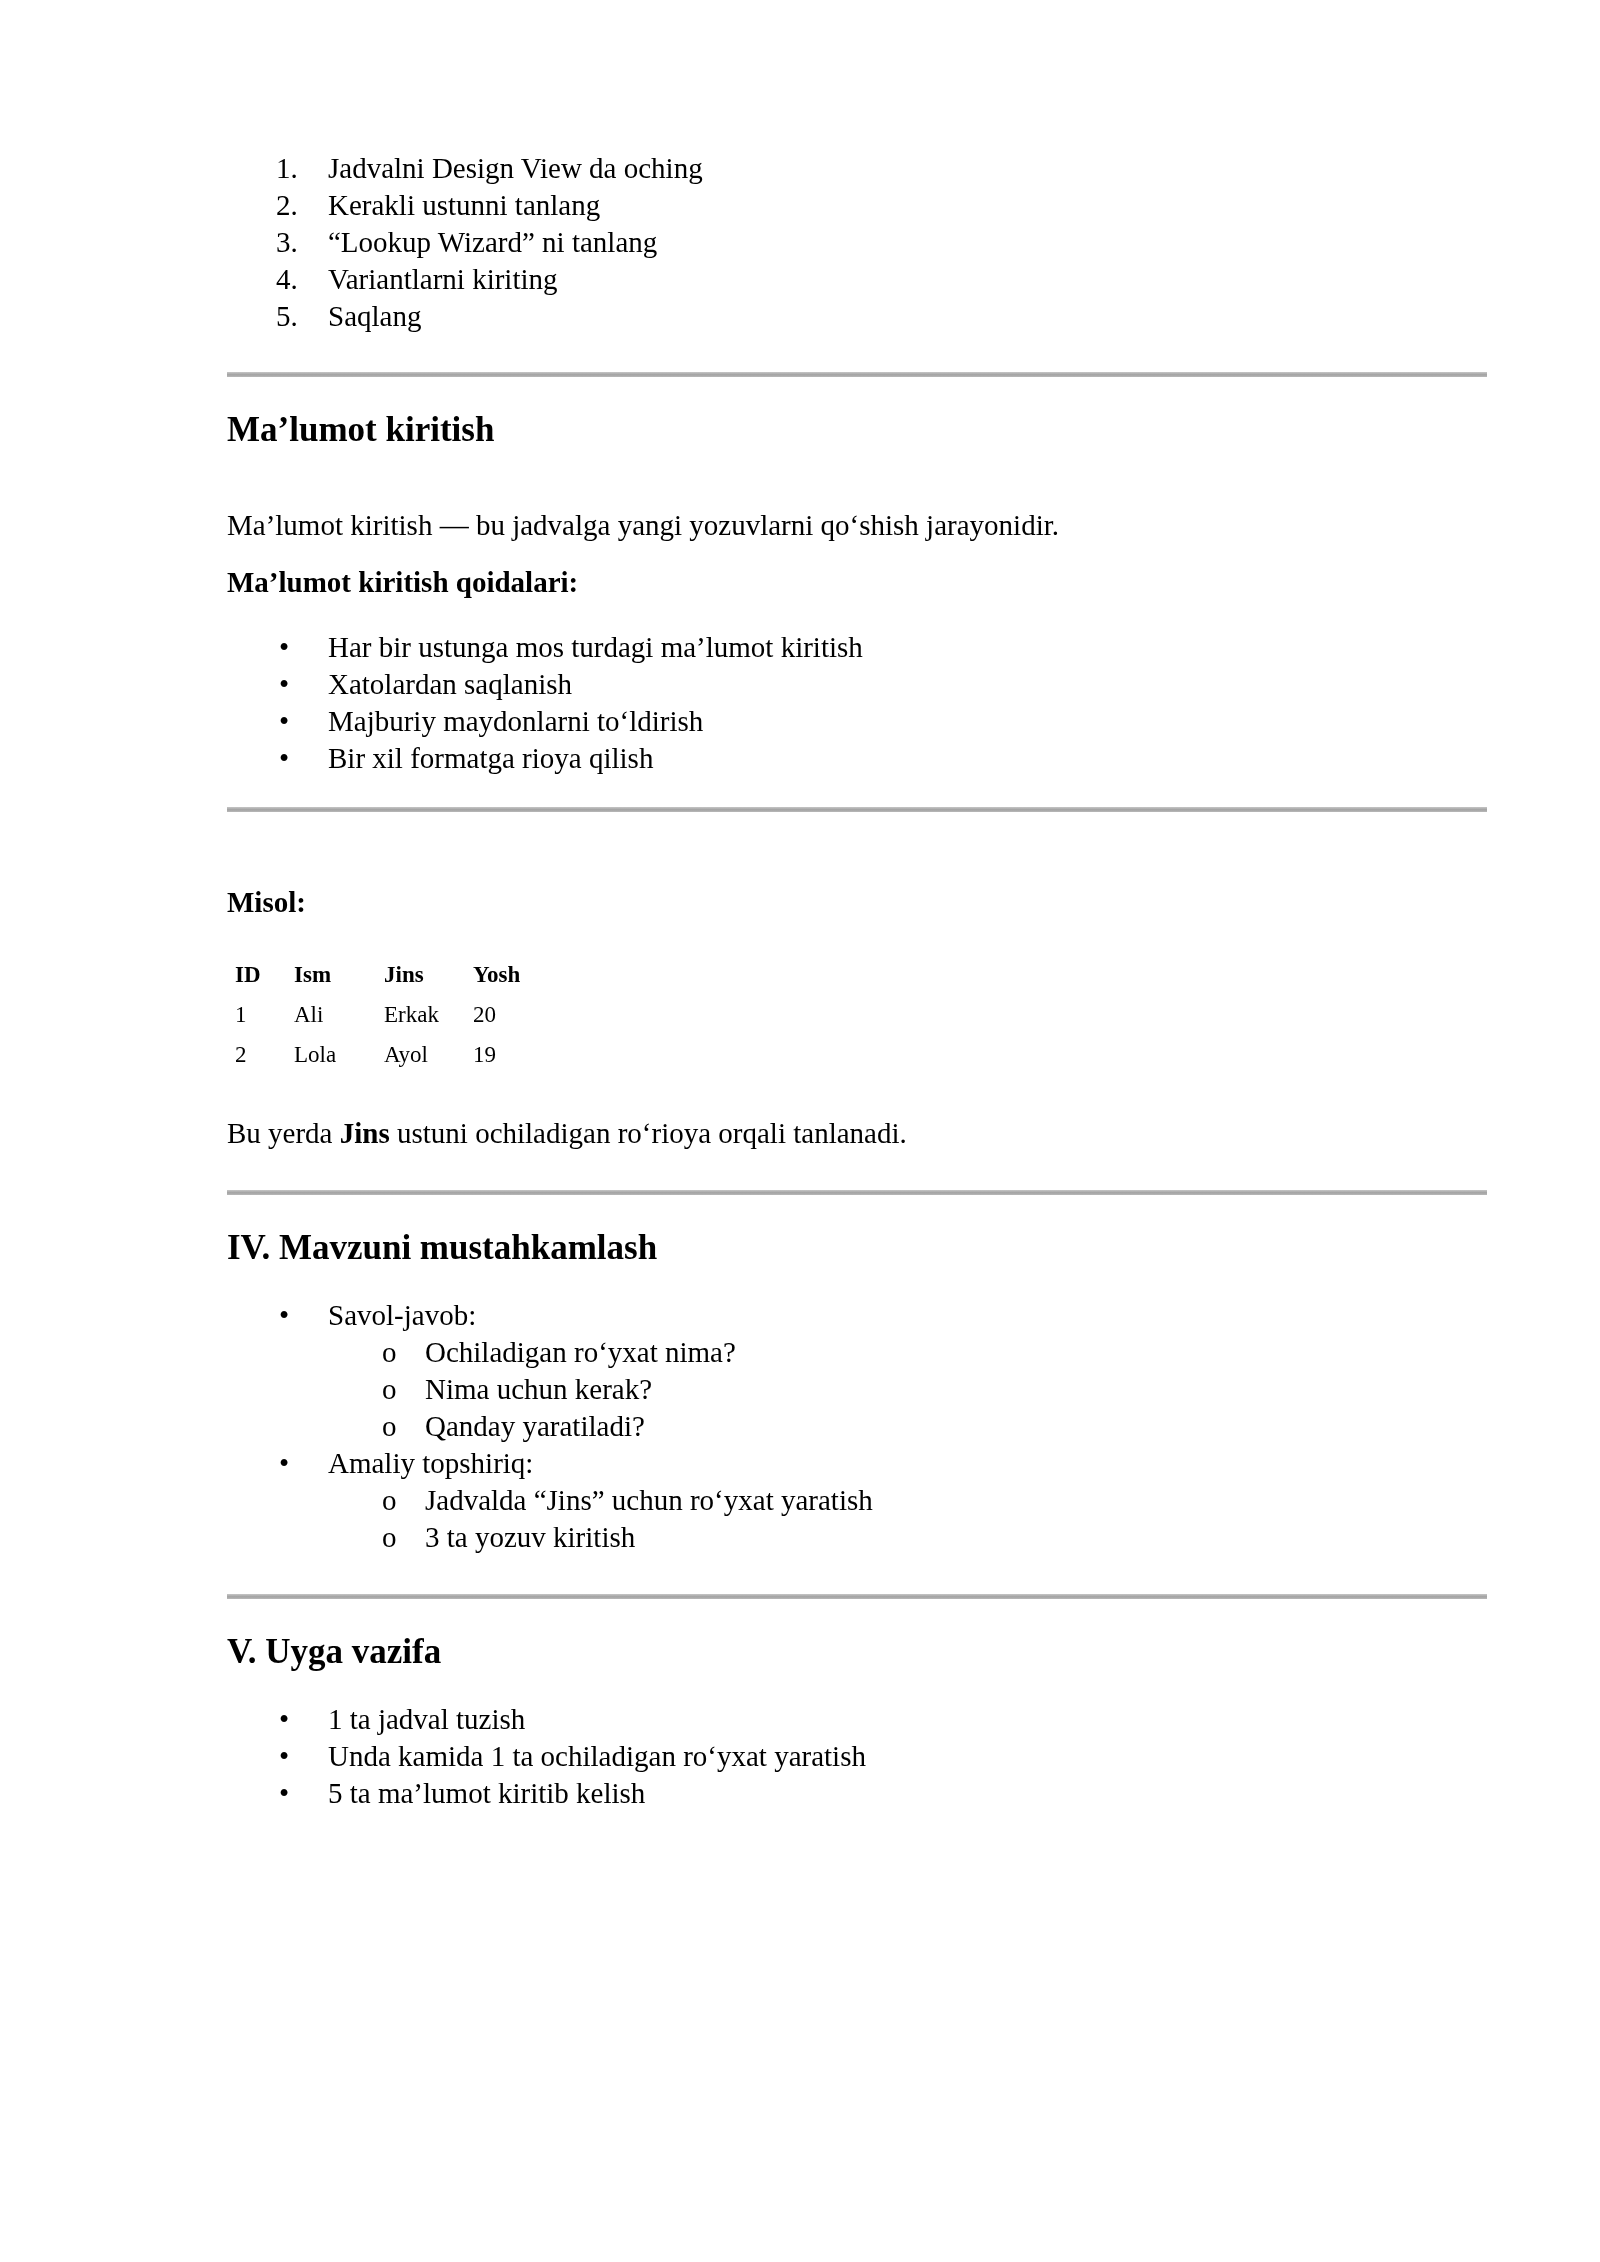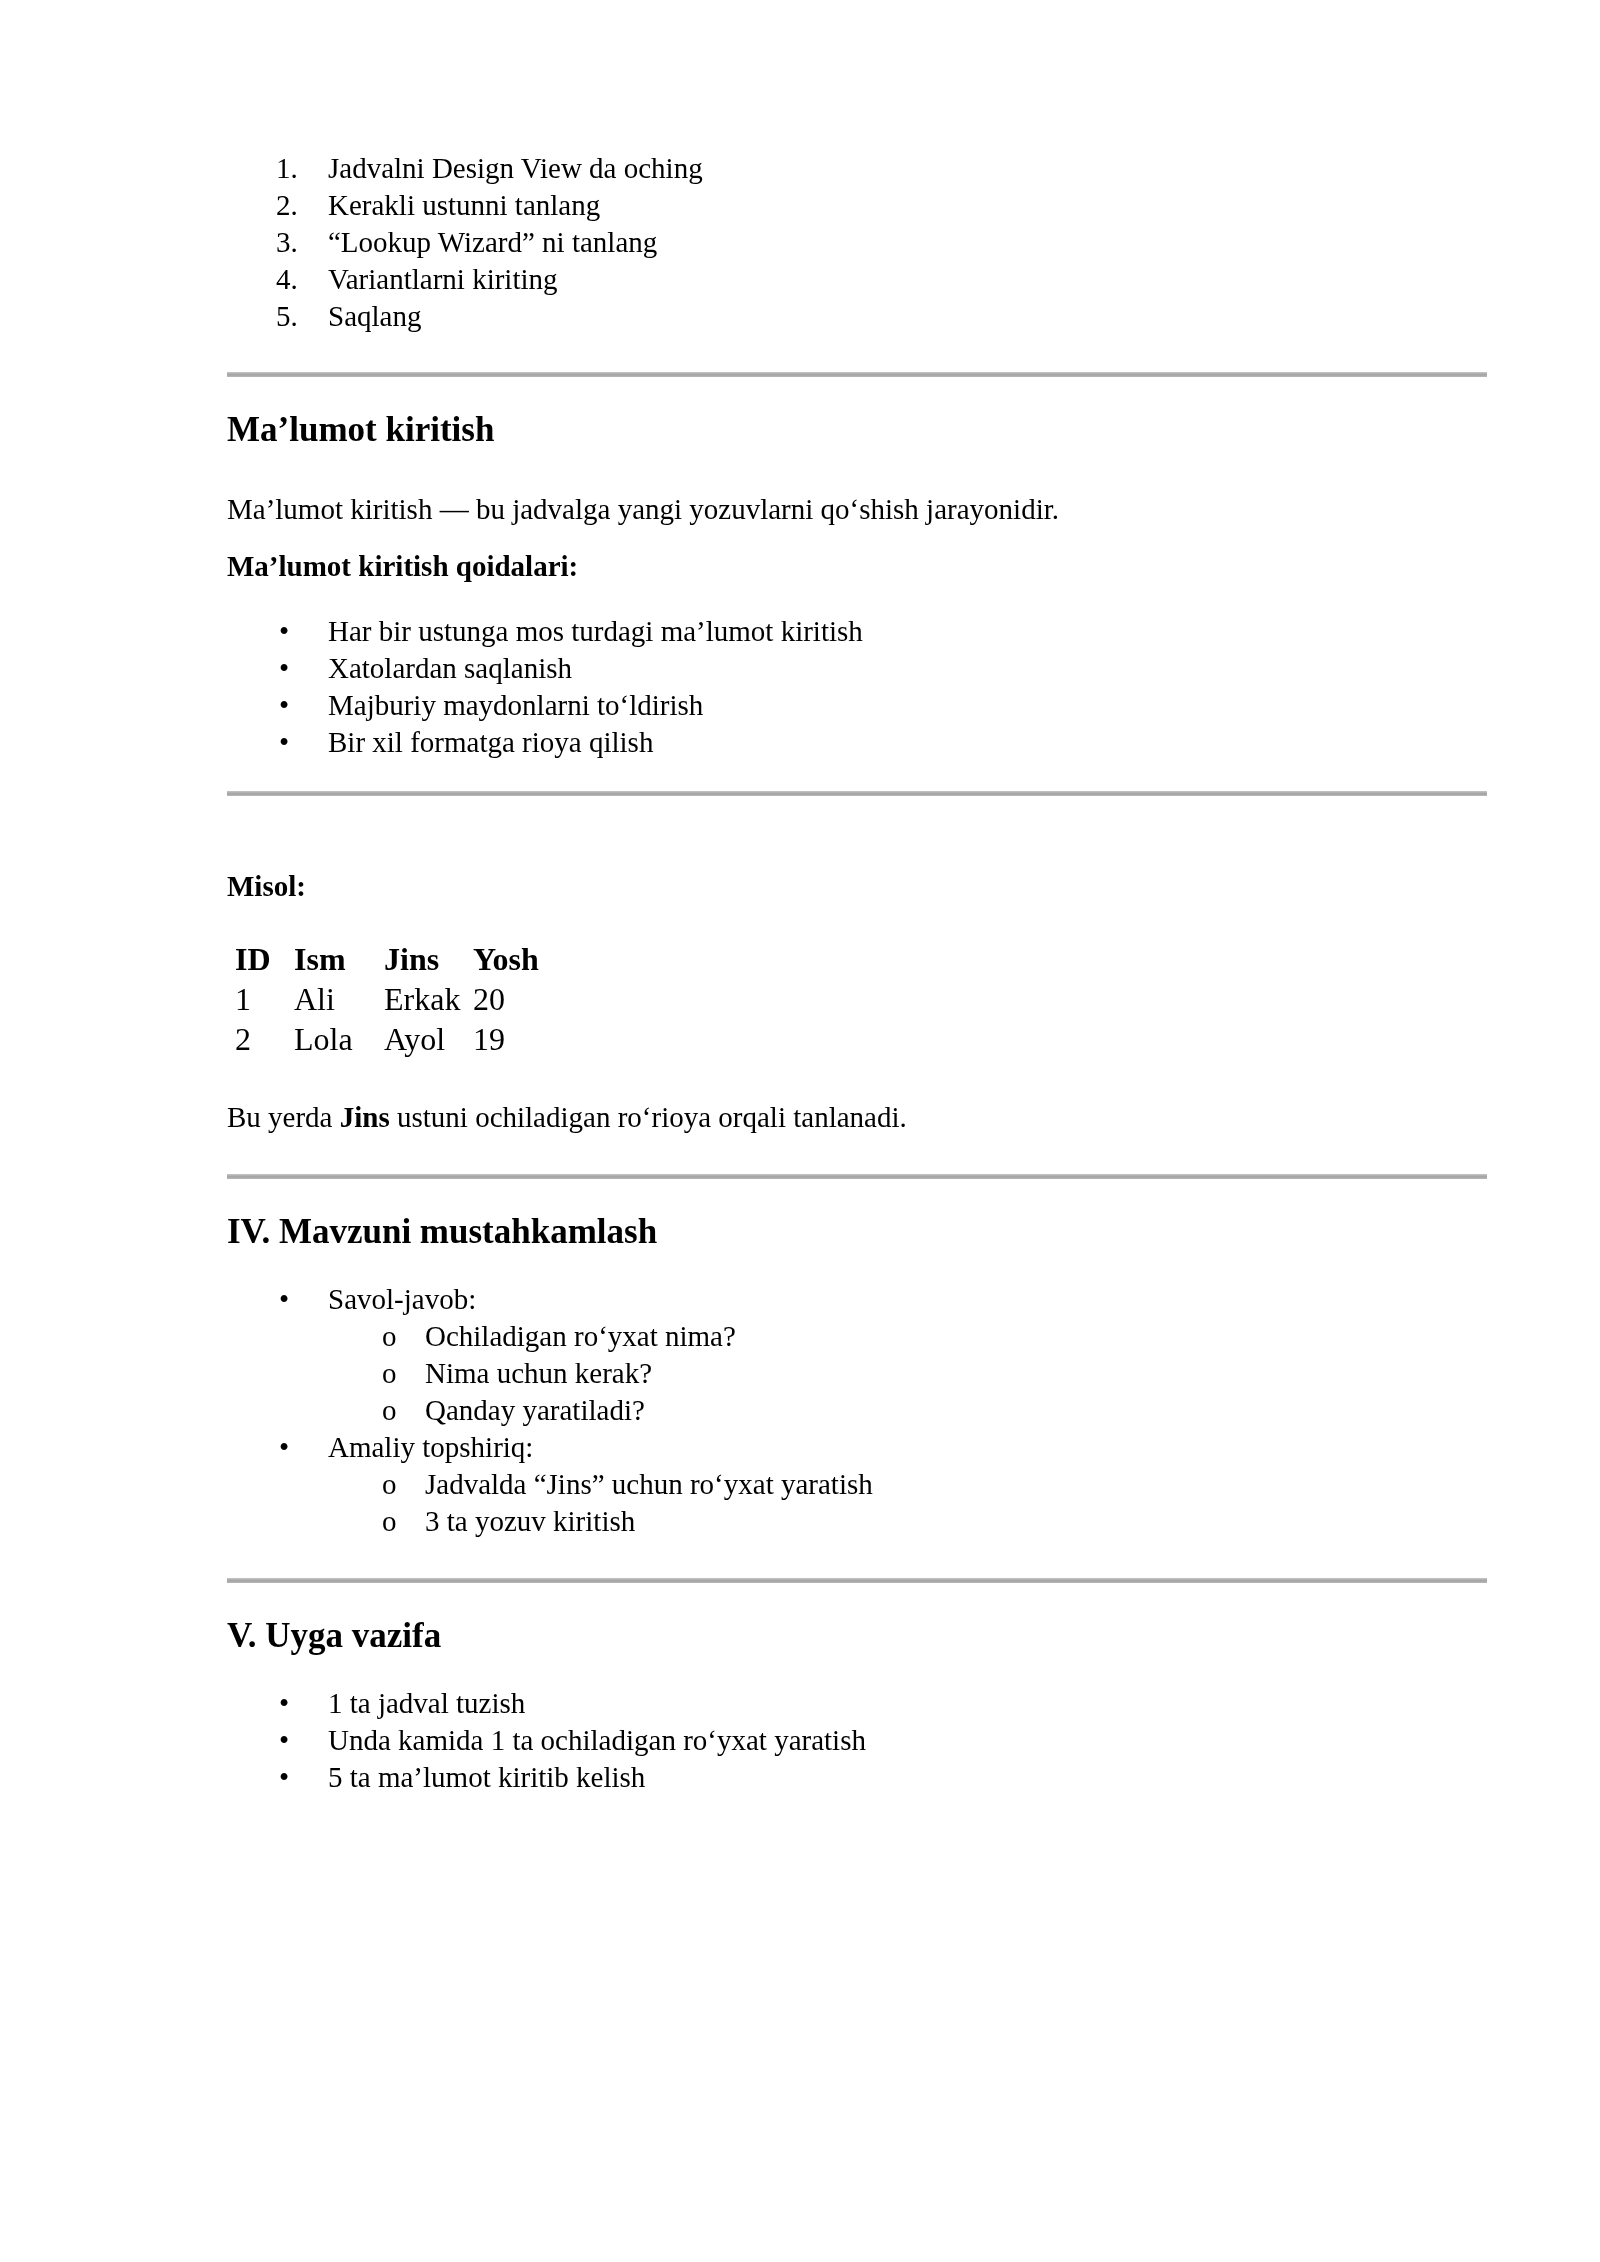--- a/index.html
+++ b/index.html
@@ -35,21 +35,21 @@
   
   h2 {
     margin: 0;
     font-size: 35px;
     line-height: 42px;
     font-weight: bold;
   }
   .h-gap { margin-top: 32px; }
 
   p { margin: 0; }
-  .intro { margin-top: 40px; }
+  .intro { margin-top: 56px; }
   .bold-line { margin-top: 20px; font-weight: bold; }
   .misol { margin-top: 72px; font-weight: bold; }
   .note { margin-top: 40px; }
   .note b { font-weight: bold; }
 
   
   ol.steps {
     margin: 0;
     padding: 0 0 0 101px;
     list-style: none;
@@ -95,21 +95,21 @@
   table.example {
     margin: 34px 0 0 8px;
     border-collapse: collapse;
   }
   table.example th,
   table.example td {
     padding: 0 12px 0 0;
     text-align: left;
     vertical-align: baseline;
     line-height: 40px;
-    font-size: 32px;
+    font-size: 23px;
   }
   table.example th { font-weight: bold; }
   table.example .c-id   { min-width: 47px; }
   table.example .c-ism  { min-width: 78px; }
   table.example .c-jins { min-width: 77px; }
 </style>
 </head>
 <body>
 
 <div class="doc">

